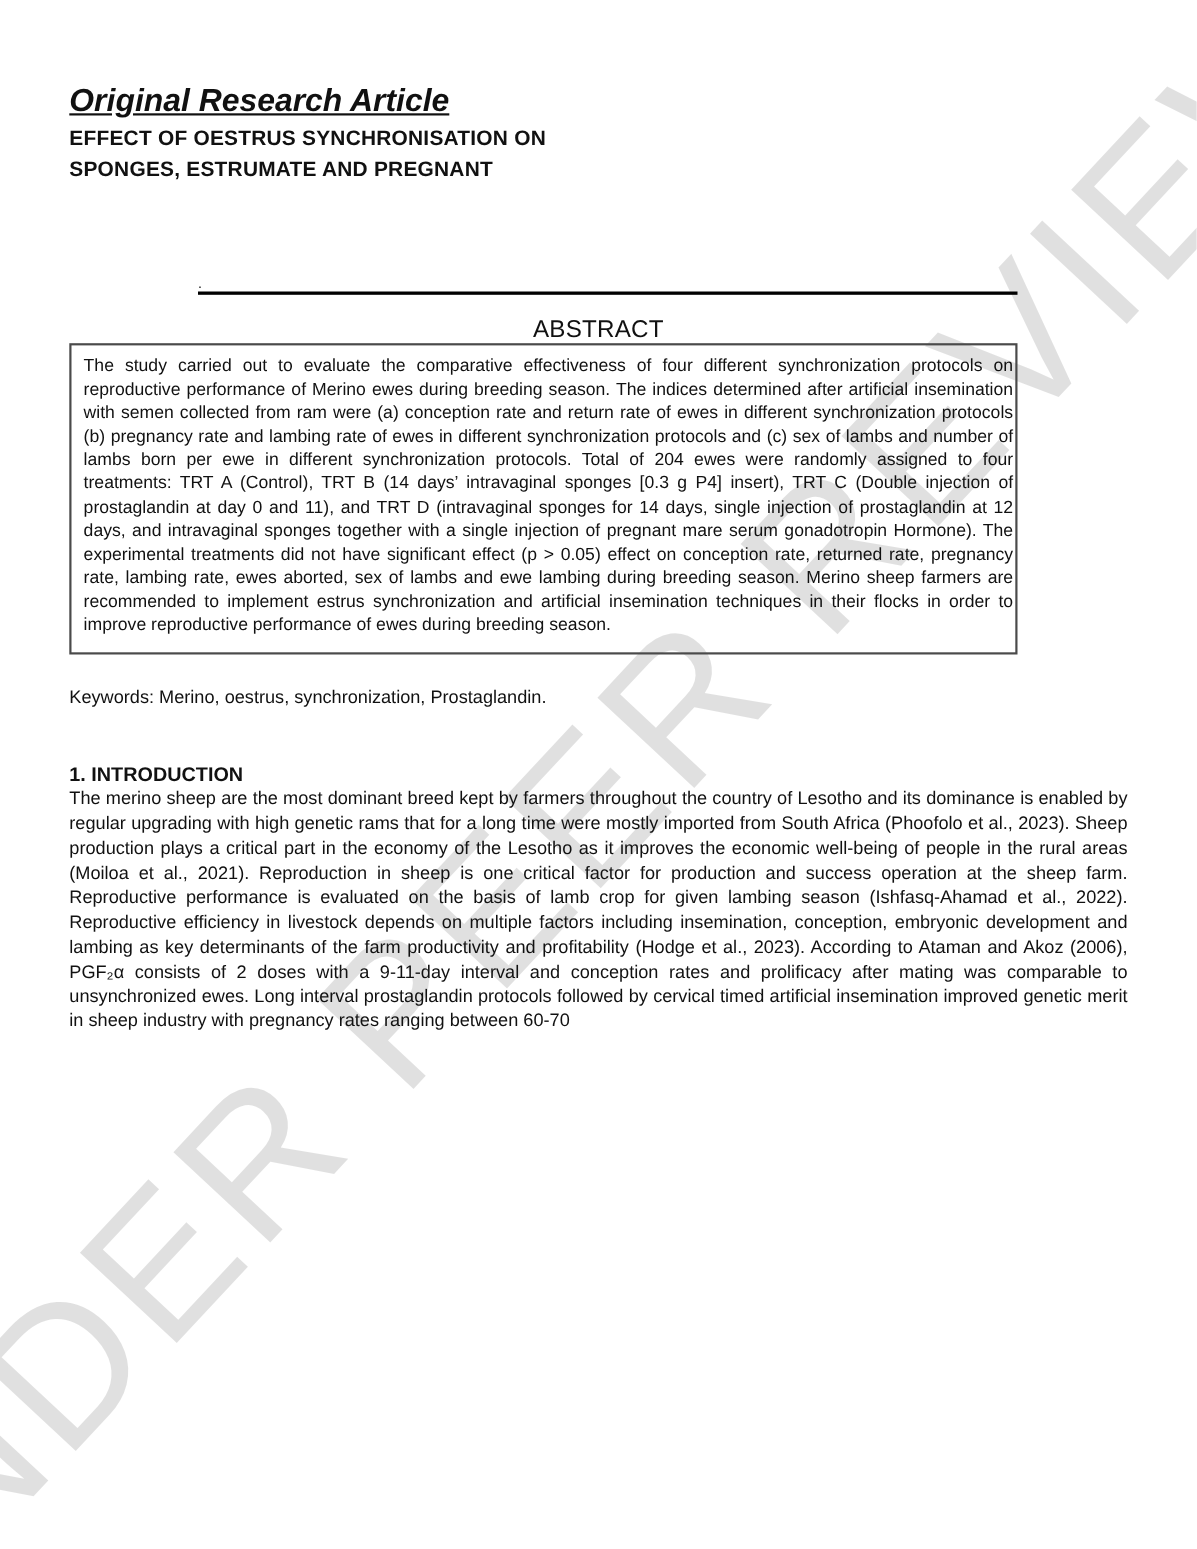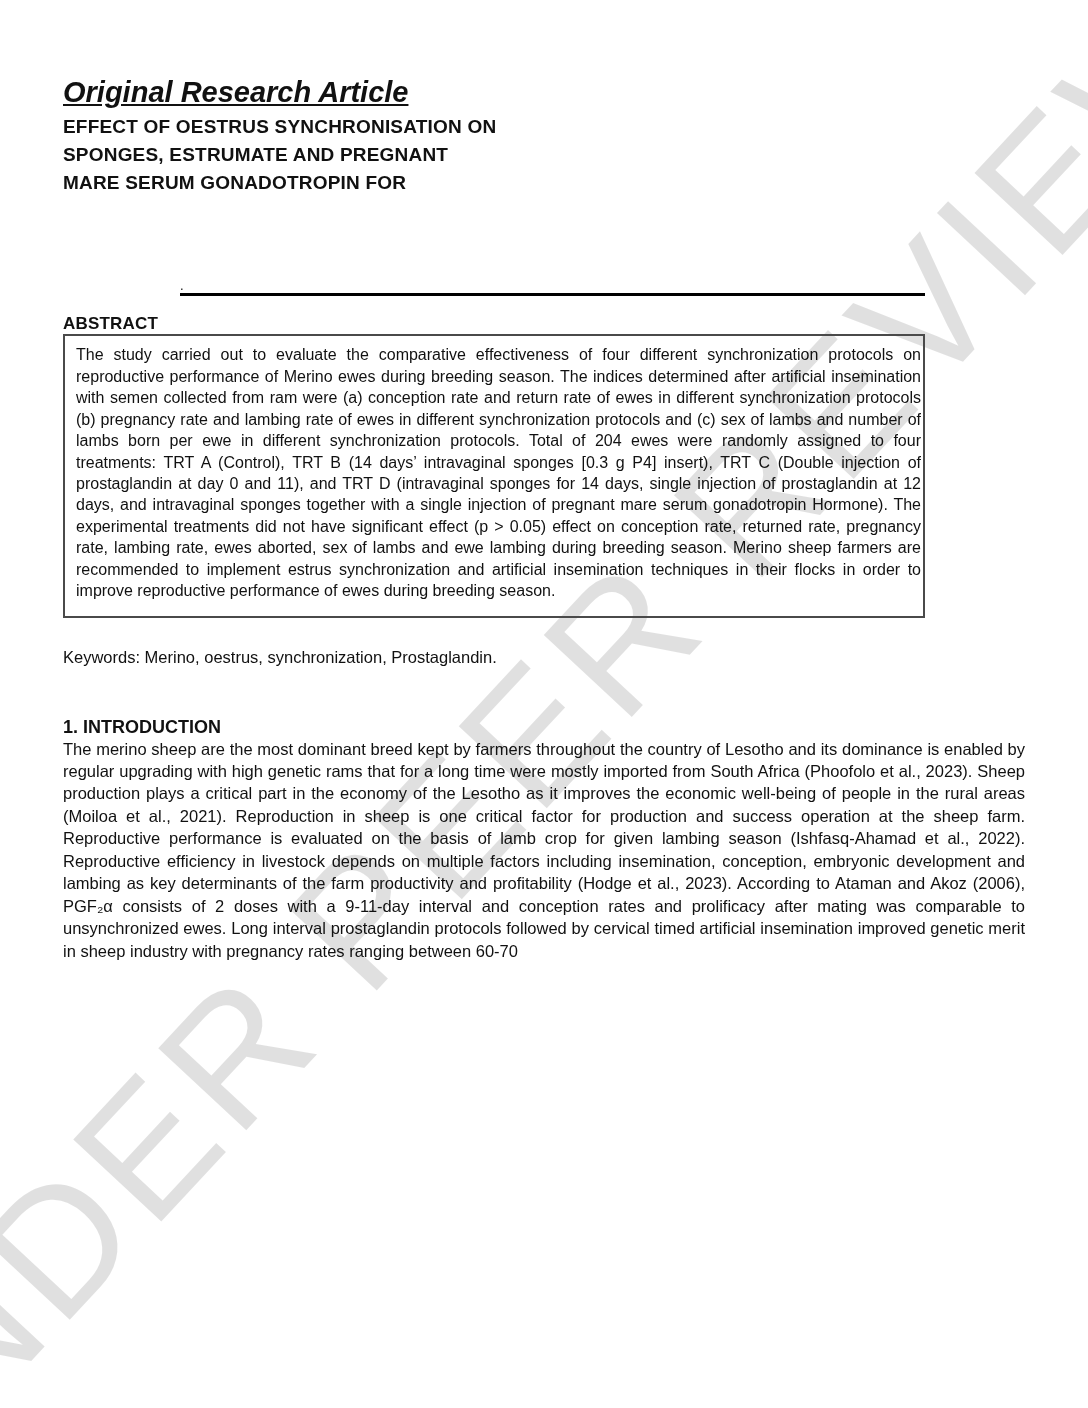--- a/index.html
+++ b/index.html
@@ -58,23 +58,24 @@
     line-height: 10px;
   }
   .section-rule {
     border: none;
     border-top: 3px solid #000000;
     width: 745px;
     margin: 2px 0 0 117px;
   }
   .abstract-heading {
     margin-top: 18px;
-    font-size: 17px;
-    font-weight: bold;
+    font-size: 22px;
+    font-weight: normal;
     letter-spacing: 0.2px;
+    text-align: center;
   }
   .abstract-box {
     width: 862px;
     border: 2px solid #4a4a4a;
     padding: 8px 2px 14px 11px;
     font-size: 16px;
     line-height: 1.34;
     text-align: justify;
   }
   .keywords-line {
@@ -99,21 +100,20 @@
 
   <div class="watermark">UNDER PEER REVIEW</div>
 
   <div class="content">
 
     <div class="title-block">
       <div class="article-type">Original Research Article</div>
       <h1 class="main-title">
         <div>EFFECT OF OESTRUS SYNCHRONISATION ON</div>
         <div>SPONGES, ESTRUMATE AND PREGNANT</div>
-        <div>MARE SERUM GONADOTROPIN FOR</div>
       </h1>
     </div>
 
     <div class="period-mark">.</div>
 
     <hr class="section-rule">
 
     <div class="abstract-heading">ABSTRACT</div>
 
     <div class="abstract-box">

